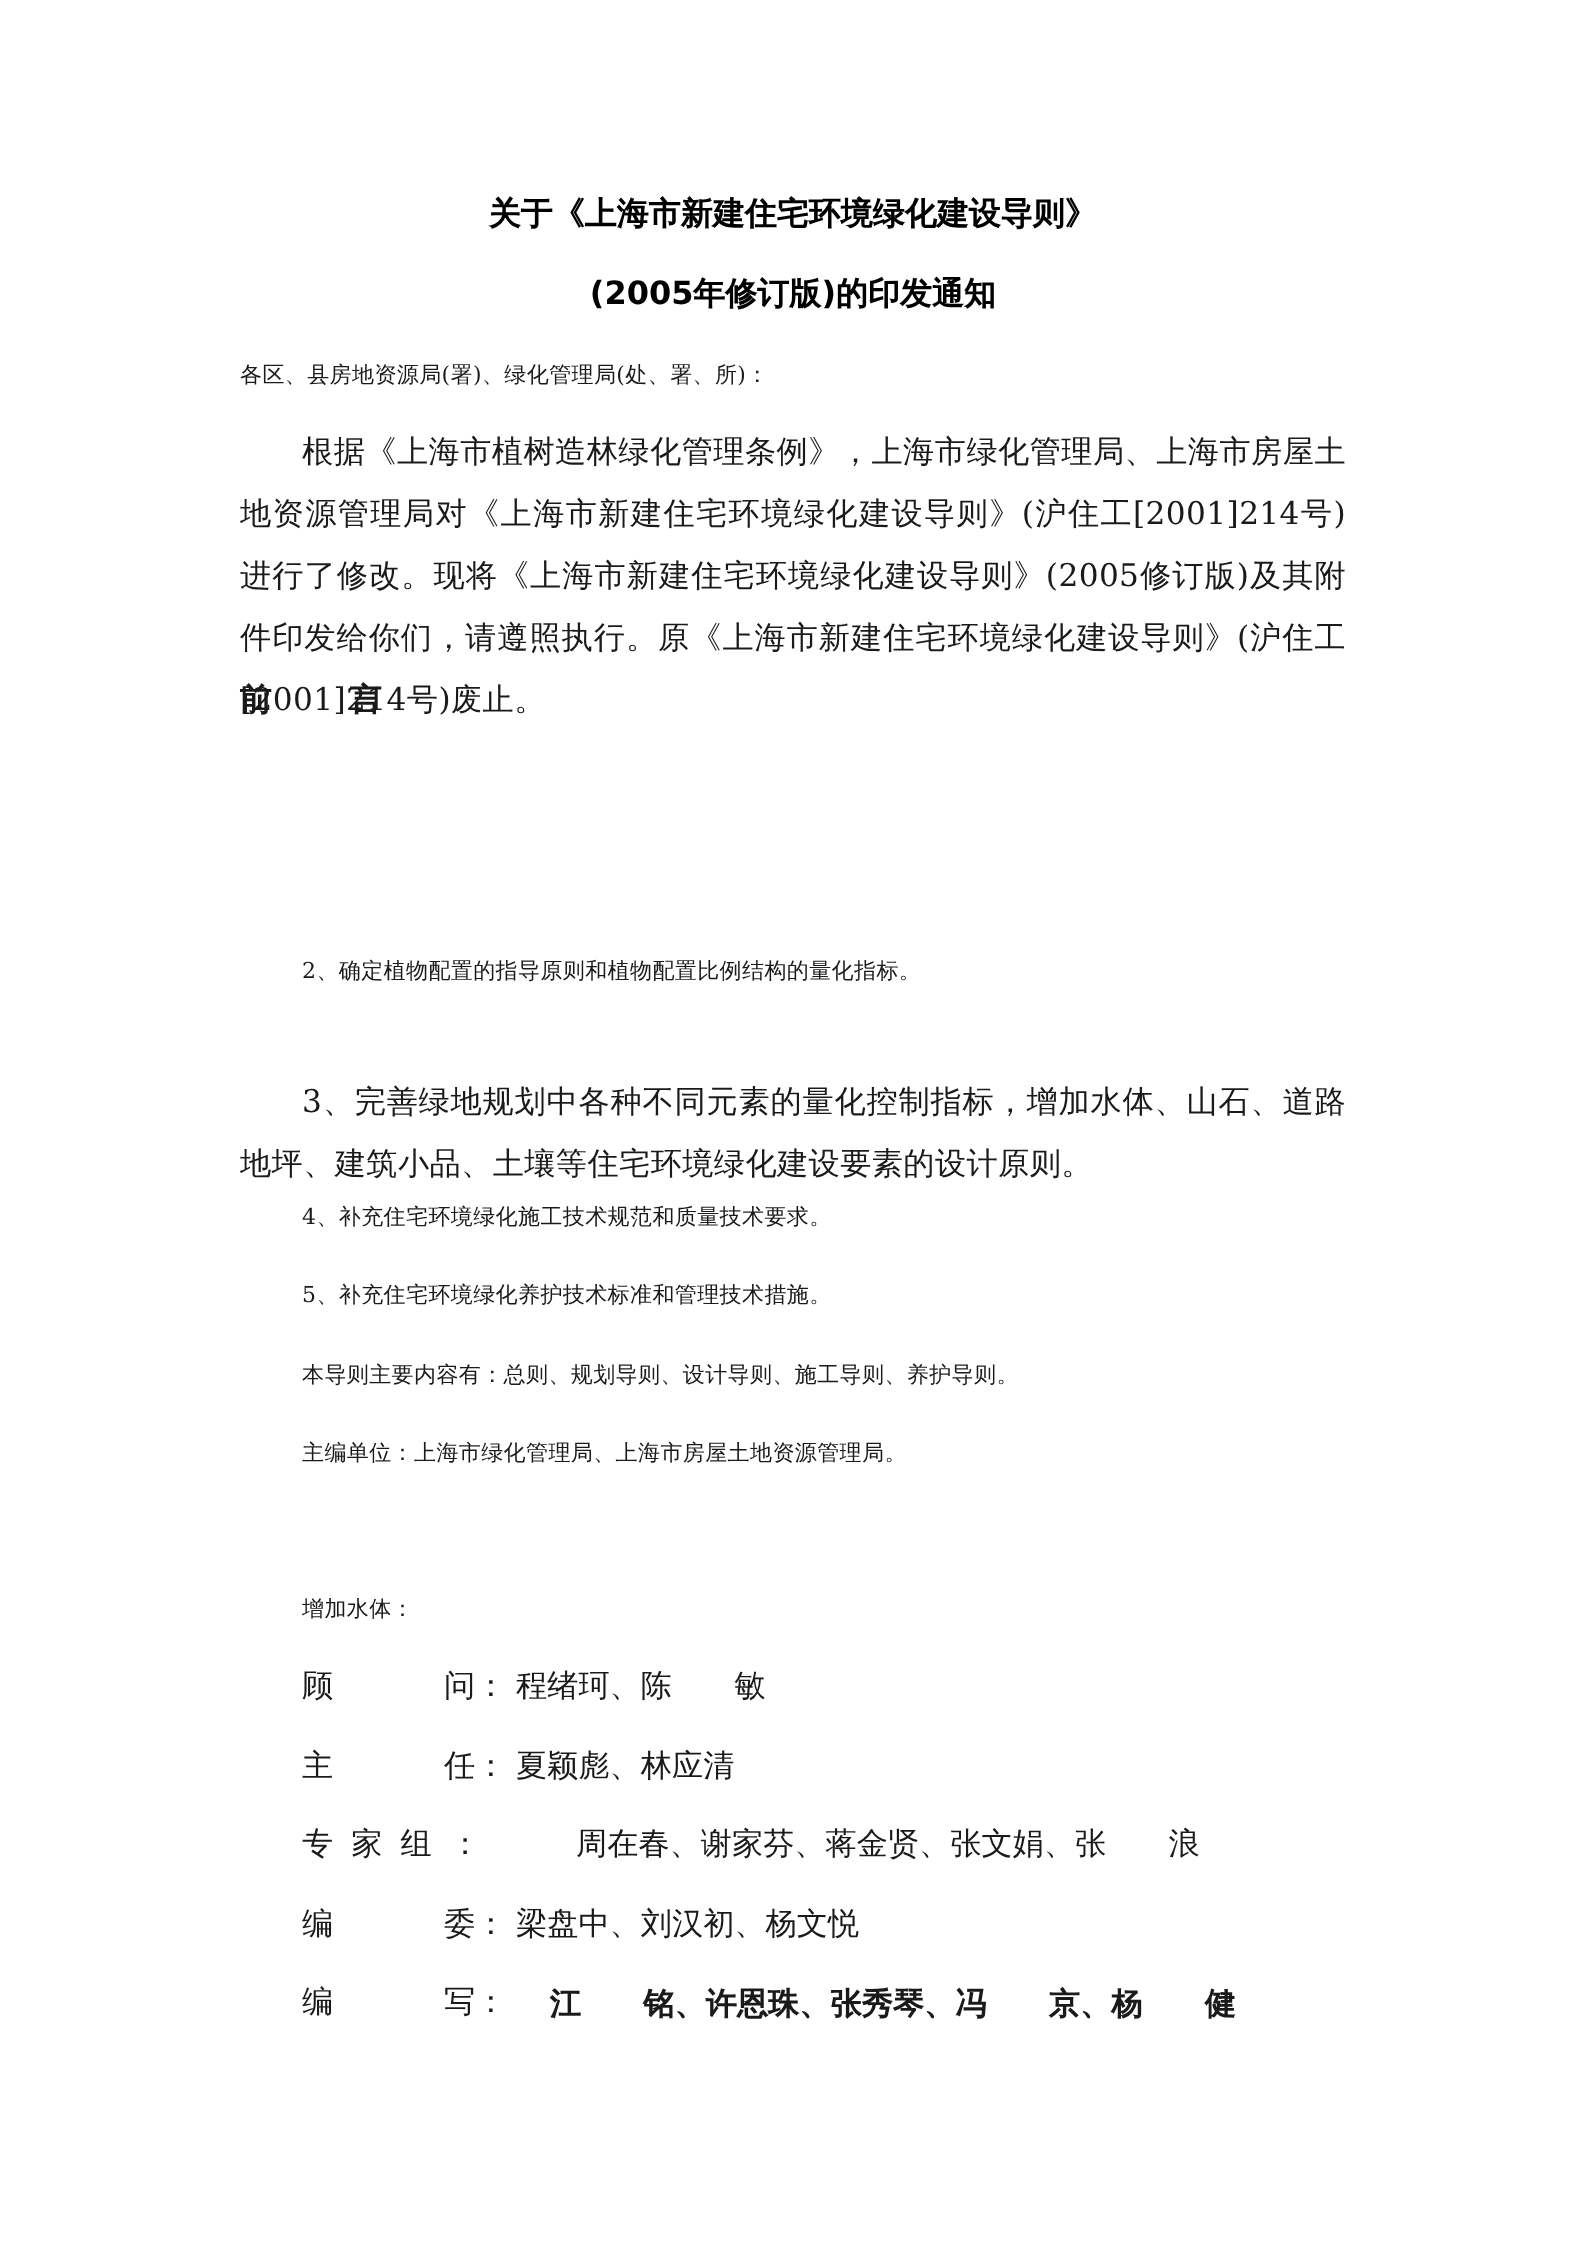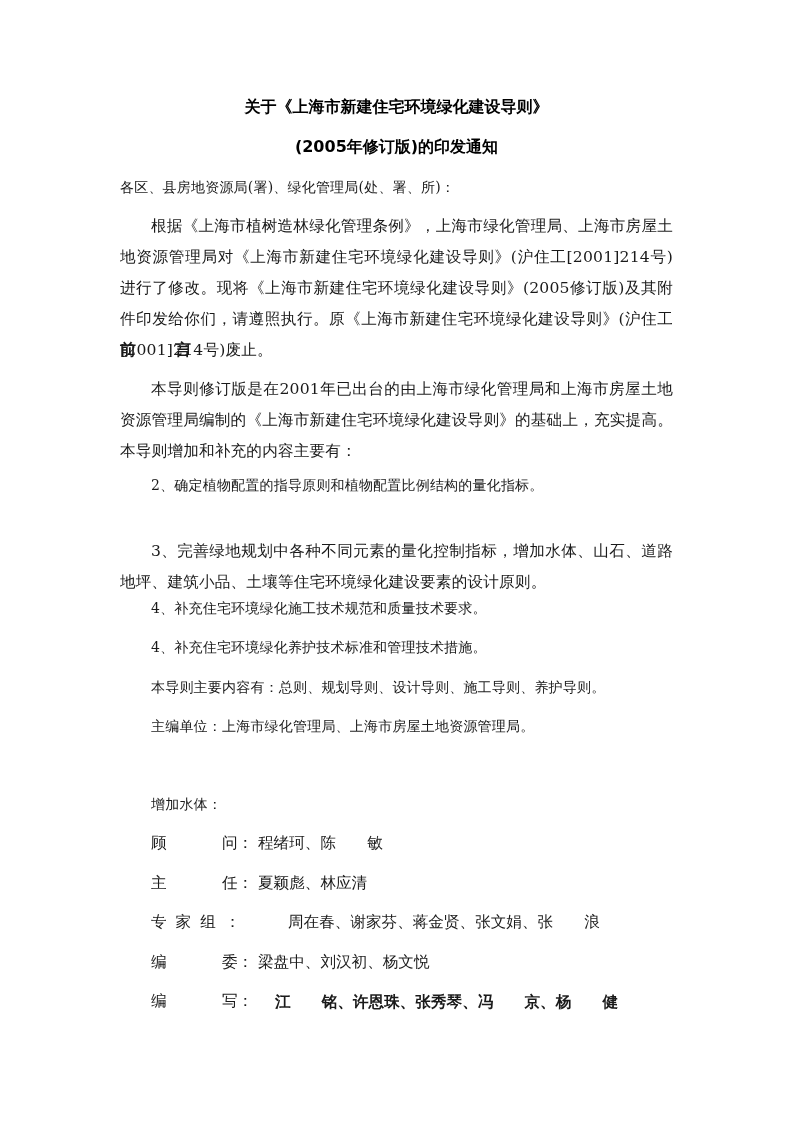--- a/index.html
+++ b/index.html
@@ -16,21 +16,21 @@
       letter-spacing: 0px;
     }
     .t1 { top: 97px; }
     .t2 { top: 137px; }
     .para {
       position: absolute; left: 120px; width: 553px;
       font-size: 15.6px; line-height: 31px; text-align: justify;
       letter-spacing: 0.2px;
     }
     .indent { text-indent: 31px; }
-    .line { position: absolute; left: 120px; font-size: 14px; line-height: 23px; white-space: nowrap; letter-spacing: 0.2px; }
+    .line { position: absolute; left: 120px; font-size: 11px; line-height: 23px; white-space: nowrap; letter-spacing: 0.2px; }
     .line.ind { left: 151px; }
     .heading {
       position: absolute; left: 120px; top: 338px;
       font-family: "DejaVu Sans", "Liberation Sans", sans-serif;
       font-weight: bold; font-size: 16px; line-height: 23px; white-space: nowrap;
     }
     .heading .c2 { position: absolute; left: 55px; top: 0; }
     .row { position: absolute; left: 151px; font-size: 15.6px; line-height: 23px; white-space: nowrap; }
     .row .lab1 { position: absolute; left: 0; top: 0; }
     .row .lab2 { position: absolute; left: 71px; top: 0; }
@@ -48,26 +48,25 @@
 
   <div class="line" style="top:176px;">各区、县房地资源局(署)、绿化管理局(处、署、所)：</div>
 
   <div class="para indent" style="top:211px;">根据《上海市植树造林绿化管理条例》，上海市绿化管理局、上海市房屋土地资源管理局对《上海市新建住宅环境绿化建设导则》(沪住工[2001]214号)进行了修改。现将《上海市新建住宅环境绿化建设导则》(2005修订版)及其附件印发给你们，请遵照执行。原《上海市新建住宅环境绿化建设导则》(沪住工[2001]214号)废止。</div>
 
   <div class="heading">
     <span>前</span>
     <span class="c2">言</span>
   </div>
 
-  <div class="para indent" style="top:374px;">本导则修订版是在2001年已出台的由上海市绿化管理局和上海市房屋土地资源管理局编制的《上海市新建住宅环境绿化建设导则》的基础上，充实提高。本导则增加和补充的内容主要有：</div>
 
   <div class="line ind" style="top:474px;">2、确定植物配置的指导原则和植物配置比例结构的量化指标。</div>
   <div class="para indent" style="top:536px;">3、完善绿地规划中各种不同元素的量化控制指标，增加水体、山石、道路地坪、建筑小品、土壤等住宅环境绿化建设要素的设计原则。</div>
   <div class="line ind" style="top:597px;">4、补充住宅环境绿化施工技术规范和质量技术要求。</div>
-  <div class="line ind" style="top:636px;">4、补充住宅环境绿化养护技术标准和管理技术措施。</div>
+  <div class="line ind" style="top:636px;">5、补充住宅环境绿化养护技术标准和管理技术措施。</div>
 
   <div class="line ind" style="top:676px;">本导则主要内容有：总则、规划导则、设计导则、施工导则、养护导则。</div>
   <div class="line ind" style="top:715px;">主编单位：上海市绿化管理局、上海市房屋土地资源管理局。</div>
   <div class="line ind" style="top:793px;">增加水体：</div>
 
   <div class="row" style="top:832px;">
     <span class="lab1">顾</span>
     <span class="lab2">问：</span>
     <span class="val" style="left:107px;">程绪珂、陈　　敏</span>
   </div>

